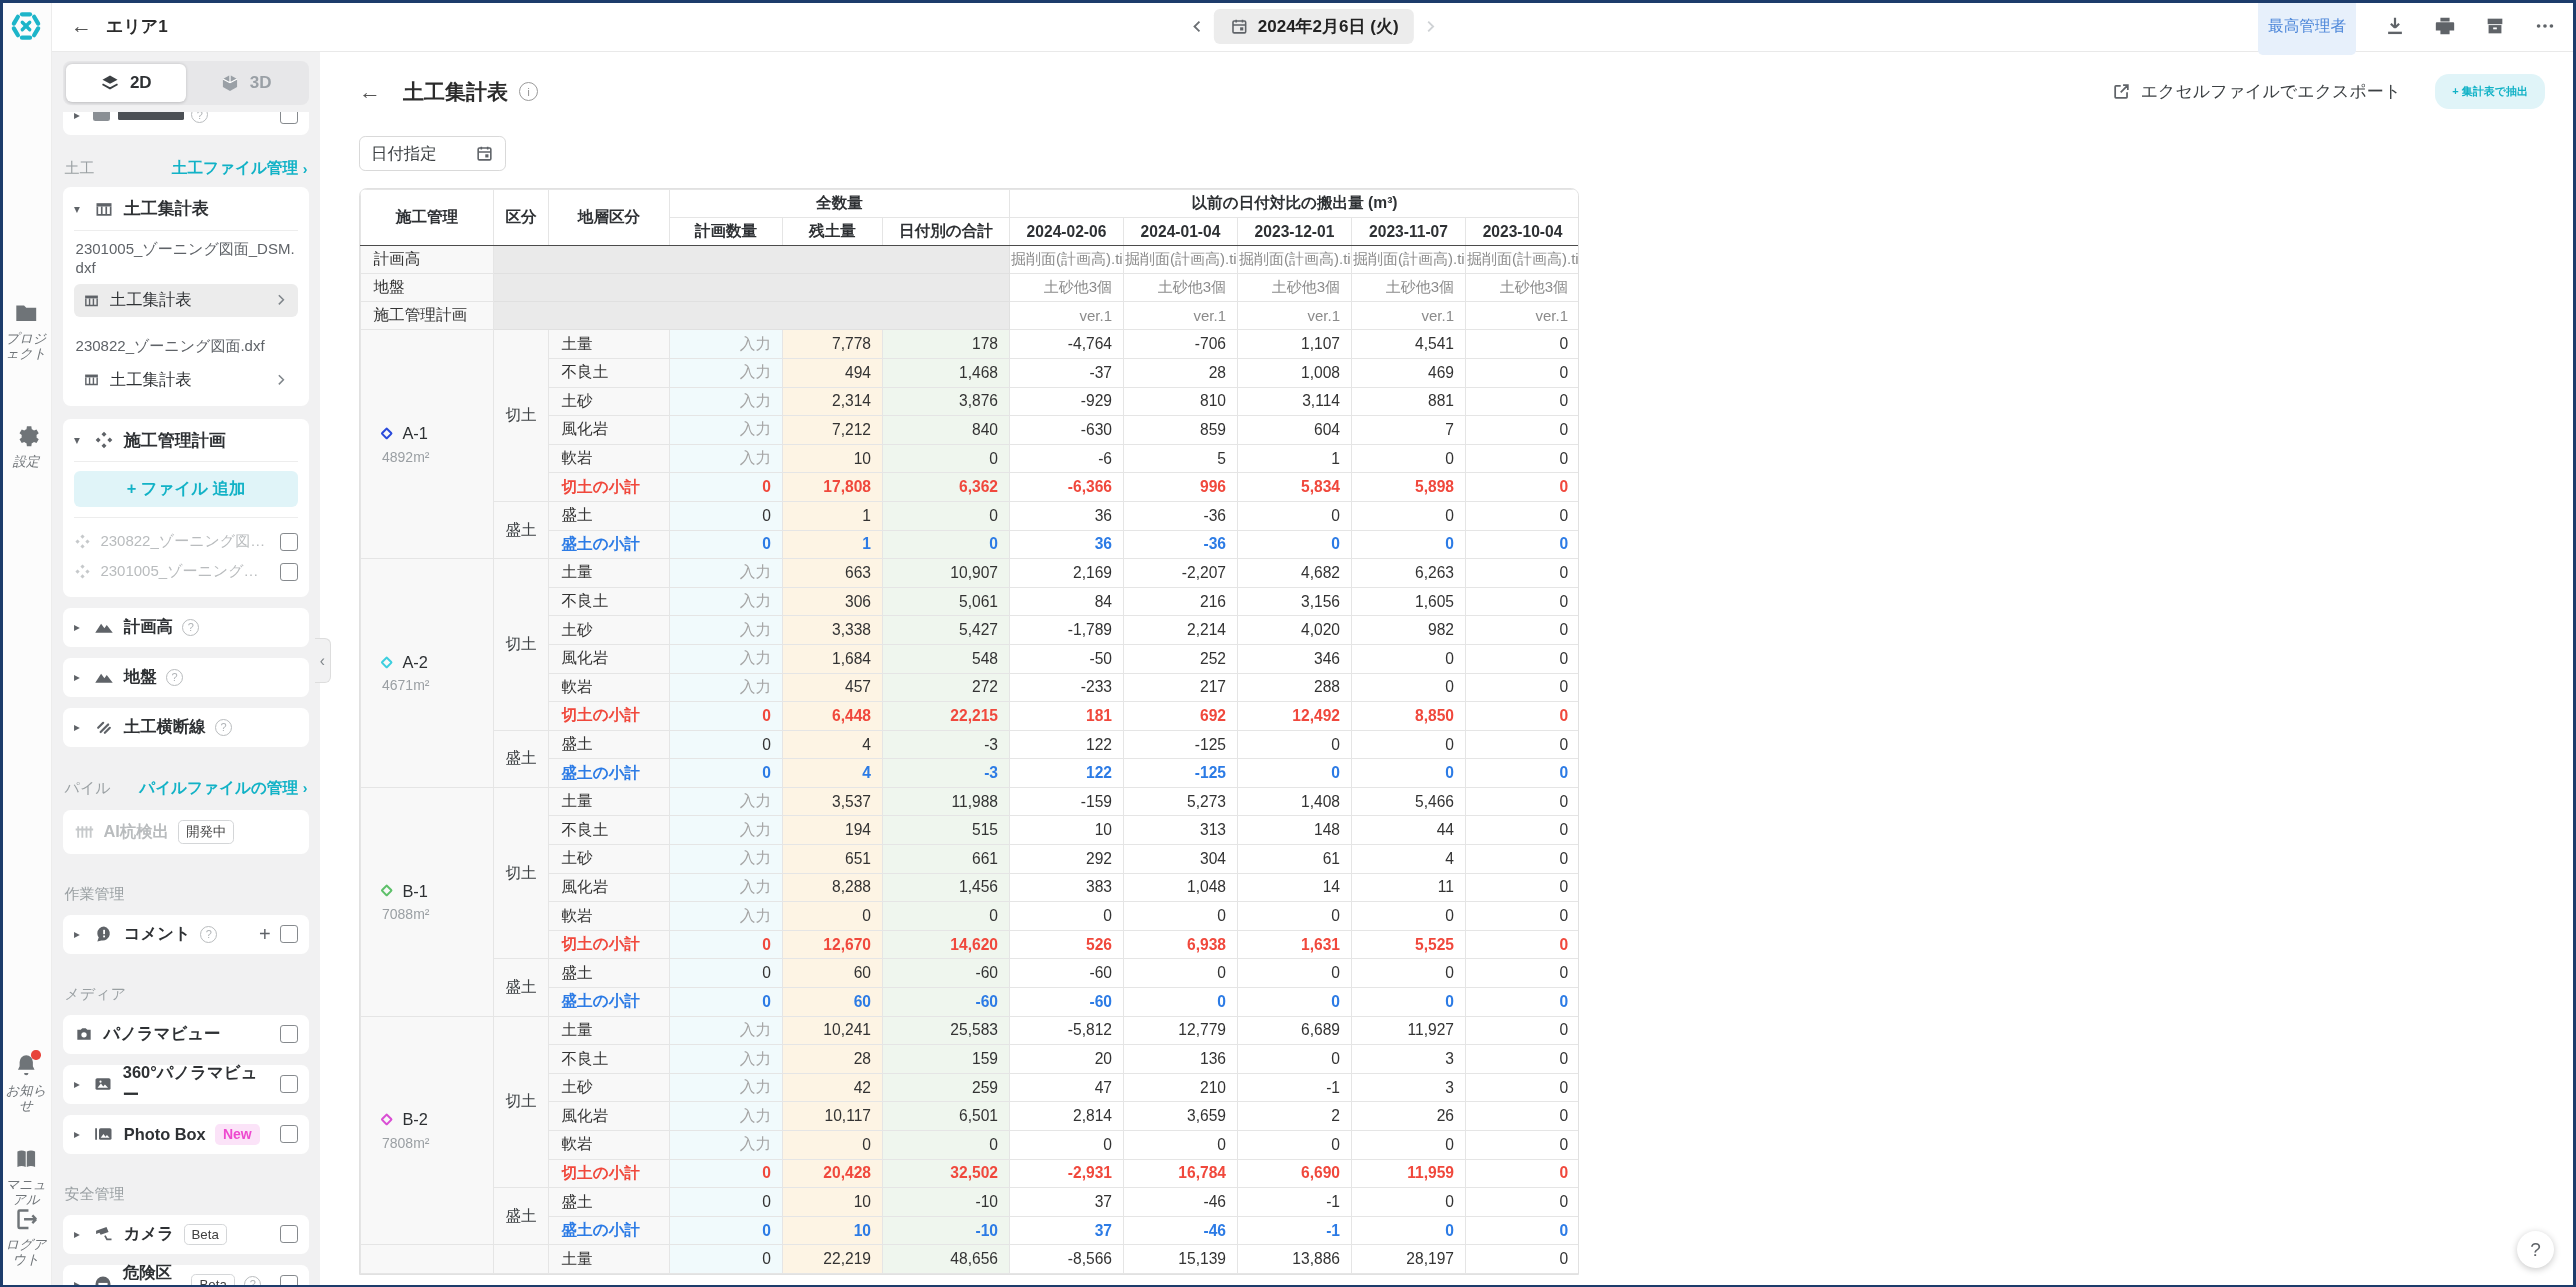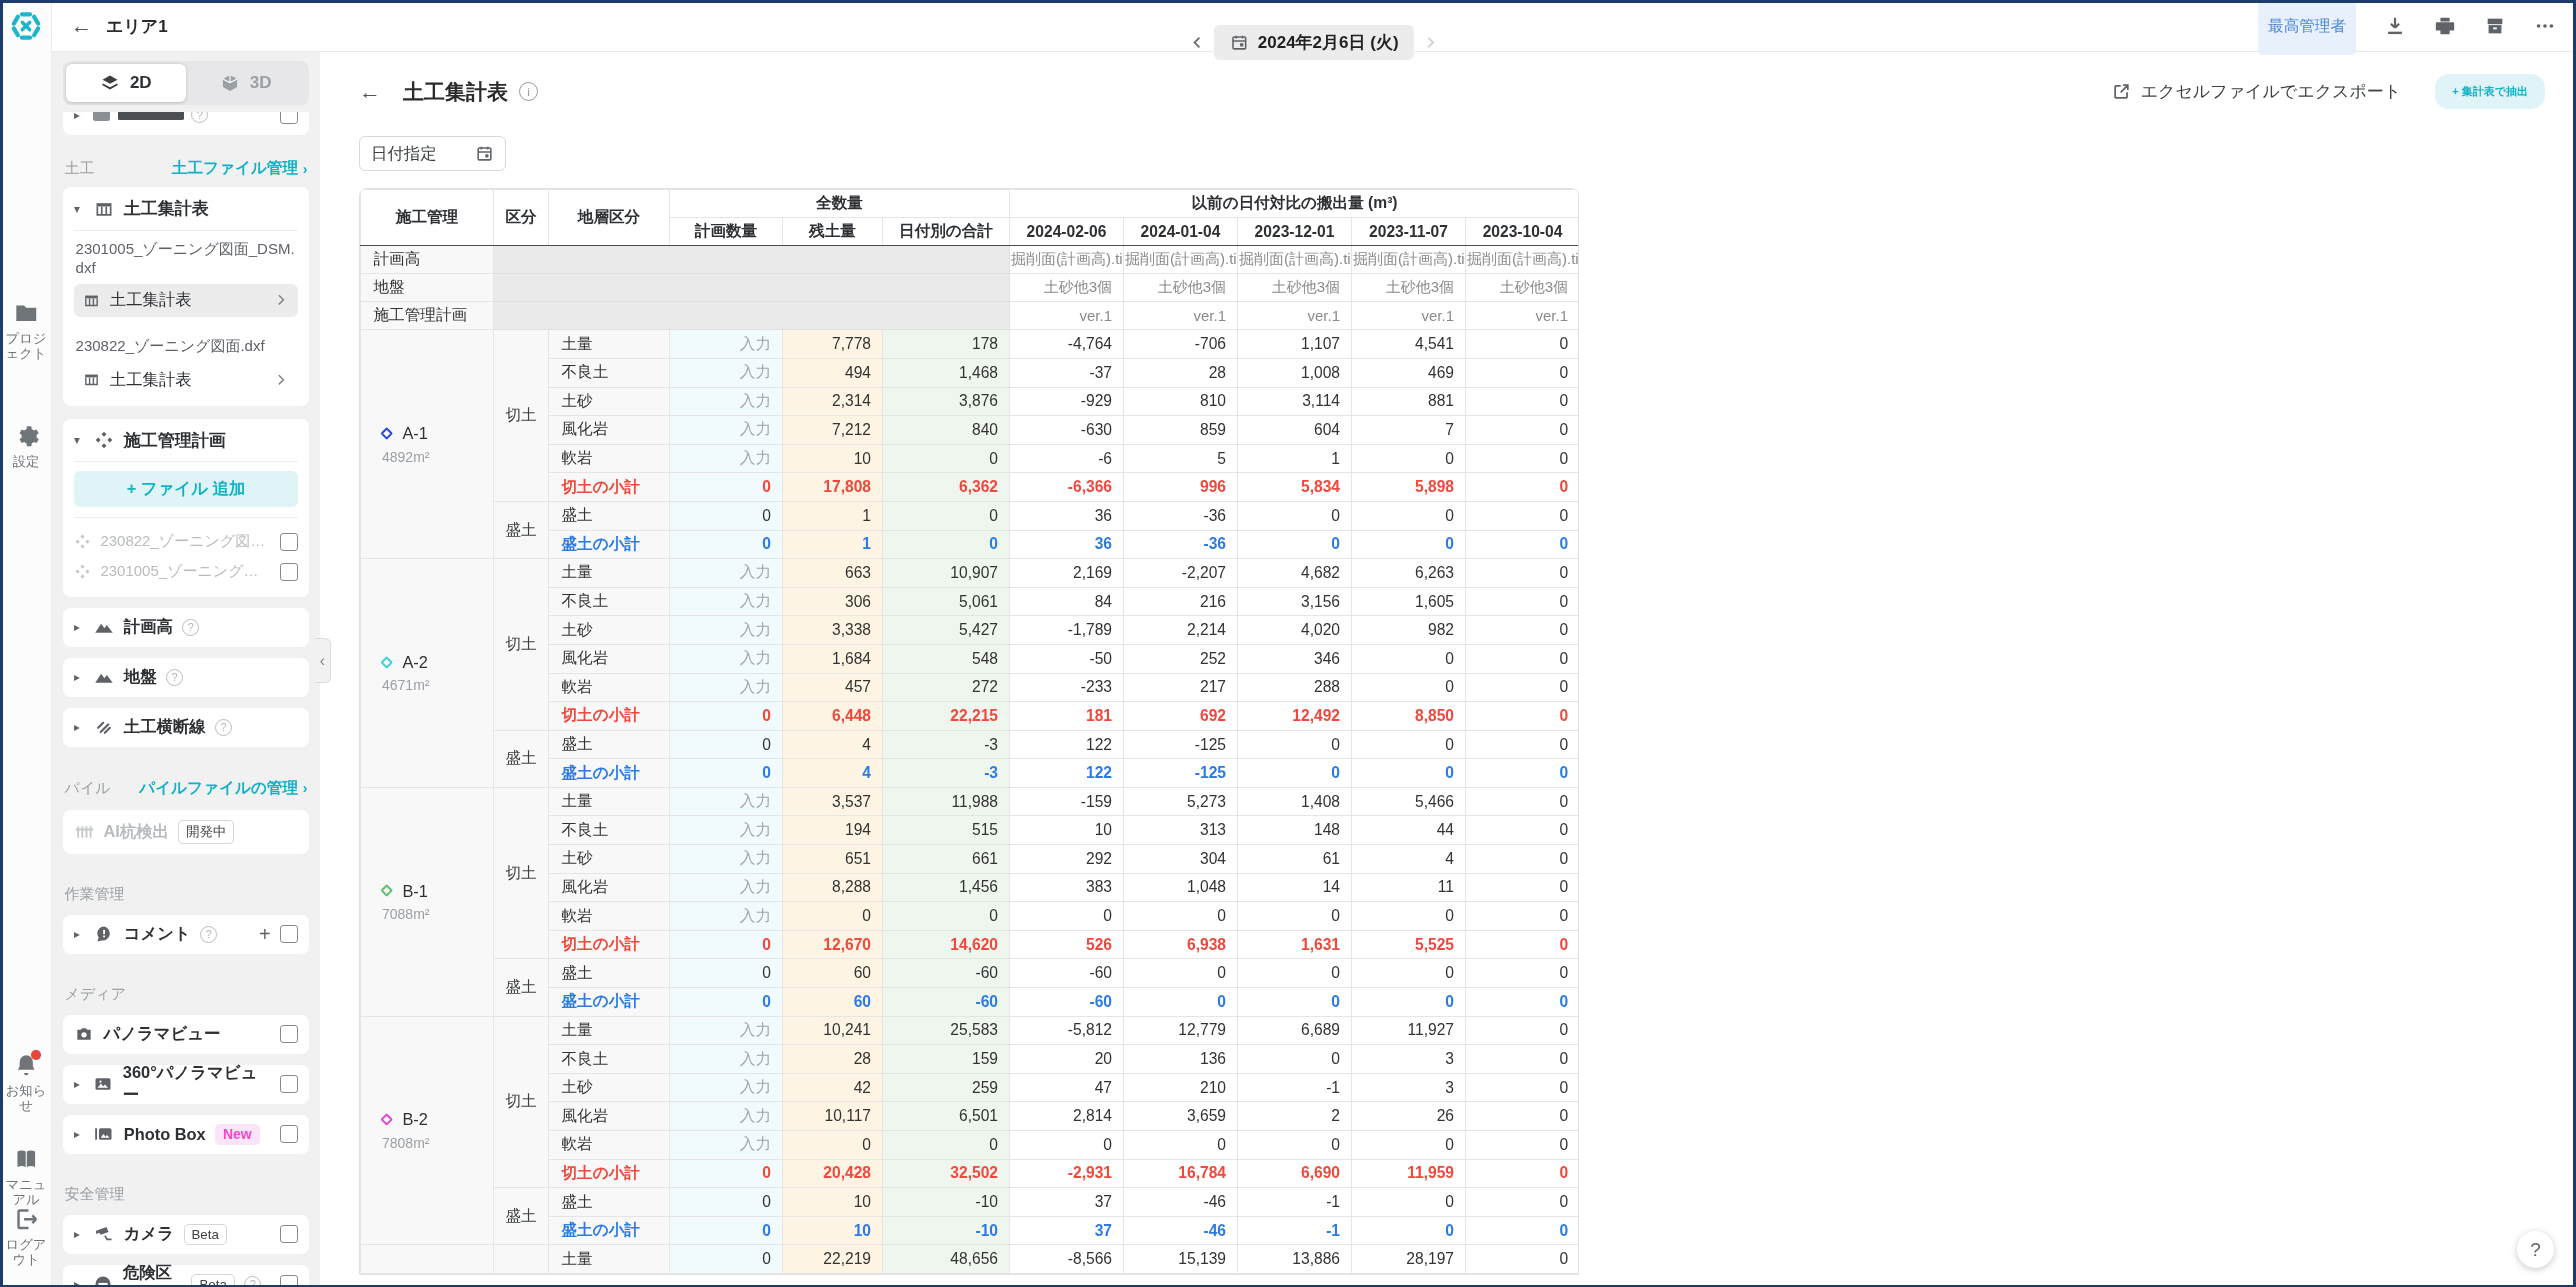--- a/index.html
+++ b/index.html
@@ -1,33 +1,33 @@
 <!DOCTYPE html>
 <html style="font-size:12.5px"><head>
 <meta charset="utf-8">
 <style>
   html,body{margin:0;padding:0;background:#dfe3e8;}
   *{box-sizing:border-box;font-family:"Liberation Sans","DejaVu Sans",sans-serif;}
   .frame{position:relative;width:2576px;height:1288px;background:#fff;overflow:hidden;}
   .frame::after{content:"";position:absolute;inset:0;border:3.1px solid #1d3c6b;pointer-events:none;z-index:50;}
 
   
-  .rail{position:absolute;left:0;top:0;width:52px;height:100%;background:#fcfcfc;border-right:0.8px solid #ececec;z-index:5;}
+  .rail{position:absolute;left:0;top:0;width:52px;height:100%;background:#fcfcfc;border-right:0.8px solid #ececec;z-index:5;font-style:italic;}
   .logo{position:absolute;top:6.2px;left:6.2px;width:39px;height:39px;display:flex;align-items:center;justify-content:center;}
   .rail-item{position:absolute;left:0;width:52px;display:flex;flex-direction:column;align-items:center;gap:4.7px;color:#6f7478;cursor:pointer;}
   .rail-item .lab{font-size:13.3px;line-height:1.15;text-align:center;width:48px;word-break:break-all;color:#6f7478;}
   .rail-ic{width:26.5px;height:26.5px;color:#6f7478;position:relative;}
   .bell-dot{position:absolute;top:-1.6px;right:-1.6px;width:9.4px;height:9.4px;border-radius:50%;background:#e8453c;}
 
   
   .topbar{position:absolute;left:52px;top:0;right:0;height:52px;background:#fff;border-bottom:0.8px solid #e9e9e9;z-index:4;}
   .tb-left{position:absolute;left:19px;top:0;height:52px;display:flex;align-items:center;gap:14px;}
   .back-ar{font-size:21px;color:#555;cursor:pointer;}
   .area-title{font-size:17px;font-weight:700;color:#2b2b2b;}
-  .tb-center{position:absolute;left:50%;top:16px;transform:translateX(-50%);height:52px;display:flex;align-items:center;gap:8px;}
+  .tb-center{position:absolute;left:50%;top:0;transform:translateX(-50%);height:52px;display:flex;align-items:center;gap:8px;}
   .chev{width:17px;height:17px;}
   .date-btn{height:35px;background:#ececec;border-radius:6.2px;display:flex;align-items:center;gap:9.4px;padding:0 15.6px;cursor:pointer;}
   .date-btn .dt{font-size:17px;font-weight:700;color:#222;}
   .tb-right{position:absolute;right:20px;top:0;height:52px;display:flex;align-items:center;gap:28px;}
   .role-badge{background:#e7f0fb;color:#4c86d9;font-size:15.6px;border-radius:4.7px;padding:18px 10px;}
   .tb-ic{width:22px;height:22px;color:#5f6368;cursor:pointer;}
 
   
   .sidebar{position:absolute;left:52px;top:52px;width:268px;bottom:0;background:#f1f1f2;overflow:hidden;padding:9.4px 11px 0 11px;z-index:3;}
   .toggle{height:44px;background:#e7e7e9;border-radius:7.8px;display:flex;padding:3.1px;}

